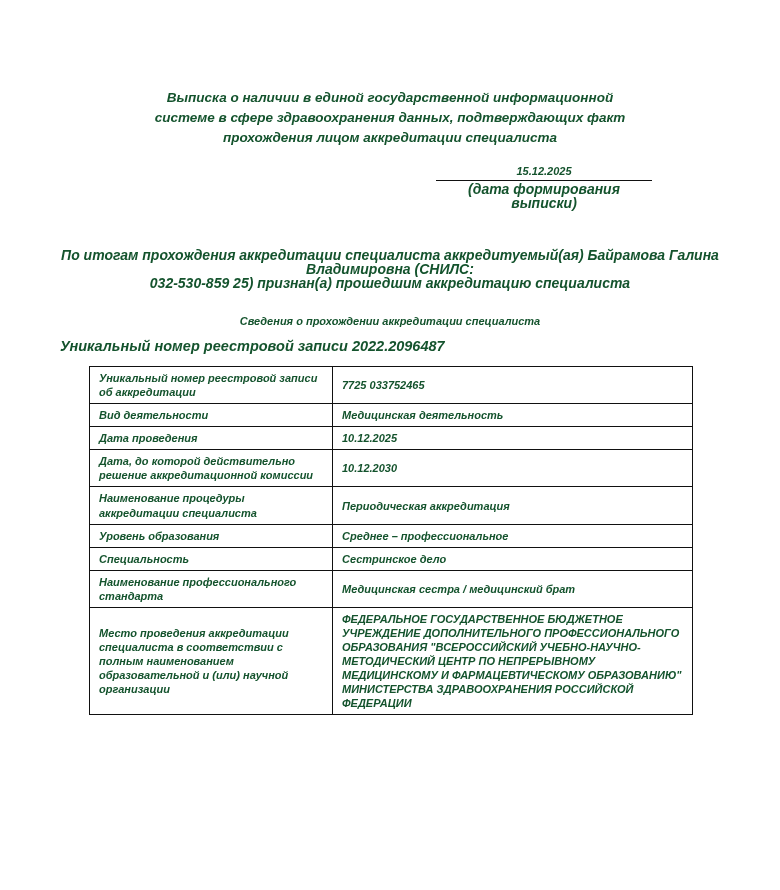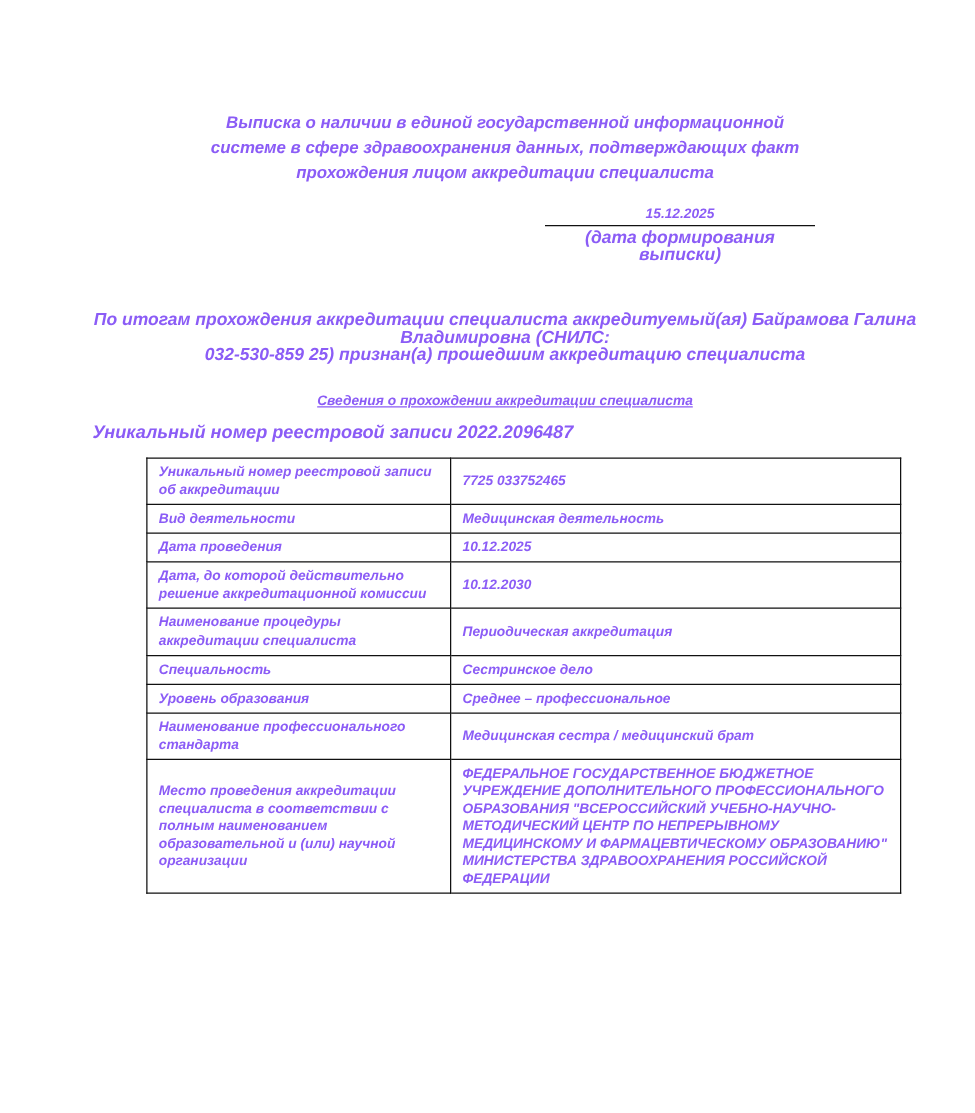--- a/index.html
+++ b/index.html
@@ -3,26 +3,25 @@
 <meta charset="utf-8">
 <style>
   * { margin: 0; padding: 0; box-sizing: border-box; }
   html, body { background: #ffffff; }
   .page {
     position: relative;
     width: 780px;
     height: 890px;
     margin: 0 auto;
     background: #ffffff;
-    color: #8b5cf6;
+    color: #14532d;
     font-family: "Liberation Sans", sans-serif;
     font-weight: bold;
     font-style: italic;
     overflow: hidden;
-    padding-left: 28px;
   }
   .title {
     margin: 88px auto 0 auto;
     width: 640px;
     text-align: center;
     font-size: 13.5px;
     line-height: 20px;
     white-space: pre-line;
   }
   .date-block {
@@ -50,21 +49,20 @@
     font-size: 14px;
     line-height: 14px;
     white-space: pre-line;
   }
   .section-heading {
     margin: 24px auto 0 auto;
     width: 640px;
     text-align: center;
     font-size: 11px;
     line-height: 14px;
-    text-decoration: underline;
   }
   .registry-heading {
     margin: 9px auto 0 auto;
     width: 660px;
     font-size: 14.5px;
     line-height: 18px;
   }
   table.acc-table {
     margin: 11px 0 0 89px;
     width: 604px;
@@ -129,27 +127,27 @@
       <td class="label-cell">Дата, до которой действительно решение аккредитационной комиссии</td>
       <td class="value-cell">10.12.2030</td>
     </tr>
 
     <tr>
       <td class="label-cell">Наименование процедуры аккредитации специалиста</td>
       <td class="value-cell">Периодическая аккредитация</td>
     </tr>
 
     <tr>
-      <td class="label-cell">Специальность</td>
-      <td class="value-cell">Сестринское дело</td>
+      <td class="label-cell">Уровень образования</td>
+      <td class="value-cell">Среднее – профессиональное</td>
     </tr>
 
     <tr>
-      <td class="label-cell">Уровень образования</td>
-      <td class="value-cell">Среднее – профессиональное</td>
+      <td class="label-cell">Специальность</td>
+      <td class="value-cell">Сестринское дело</td>
     </tr>
 
     <tr>
       <td class="label-cell">Наименование профессионального стандарта</td>
       <td class="value-cell">Медицинская сестра / медицинский брат</td>
     </tr>
 
     <tr>
       <td class="label-cell">Место проведения аккредитации специалиста в соответствии с полным наименованием образовательной и (или) научной организации</td>
       <td class="value-cell">ФЕДЕРАЛЬНОЕ ГОСУДАРСТВЕННОЕ БЮДЖЕТНОЕ УЧРЕЖДЕНИЕ ДОПОЛНИТЕЛЬНОГО ПРОФЕССИОНАЛЬНОГО ОБРАЗОВАНИЯ "ВСЕРОССИЙСКИЙ УЧЕБНО-НАУЧНО-МЕТОДИЧЕСКИЙ ЦЕНТР ПО НЕПРЕРЫВНОМУ МЕДИЦИНСКОМУ И ФАРМАЦЕВТИЧЕСКОМУ ОБРАЗОВАНИЮ" МИНИСТЕРСТВА ЗДРАВООХРАНЕНИЯ РОССИЙСКОЙ ФЕДЕРАЦИИ</td>

